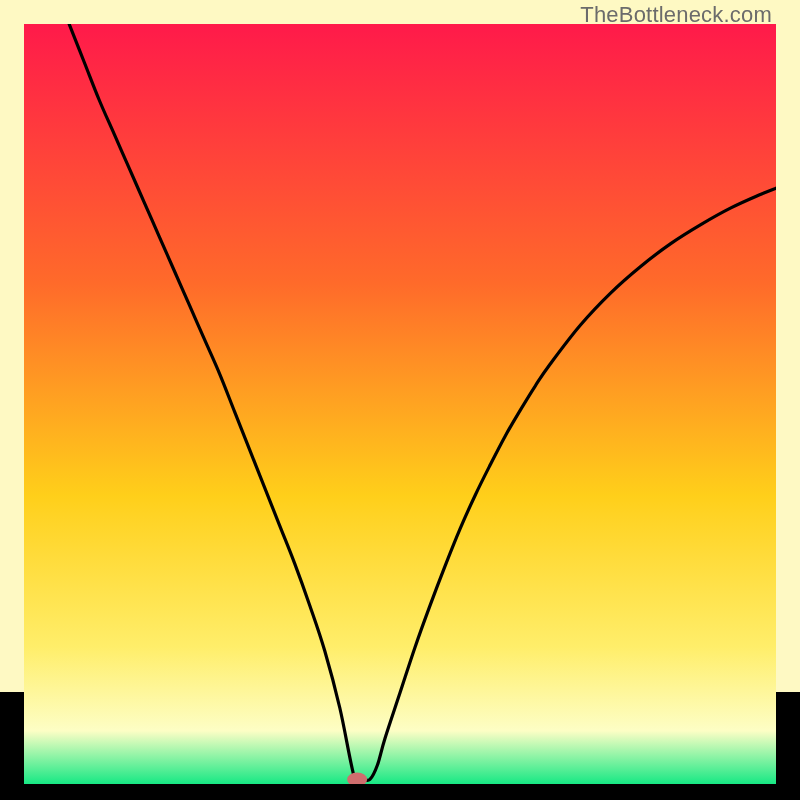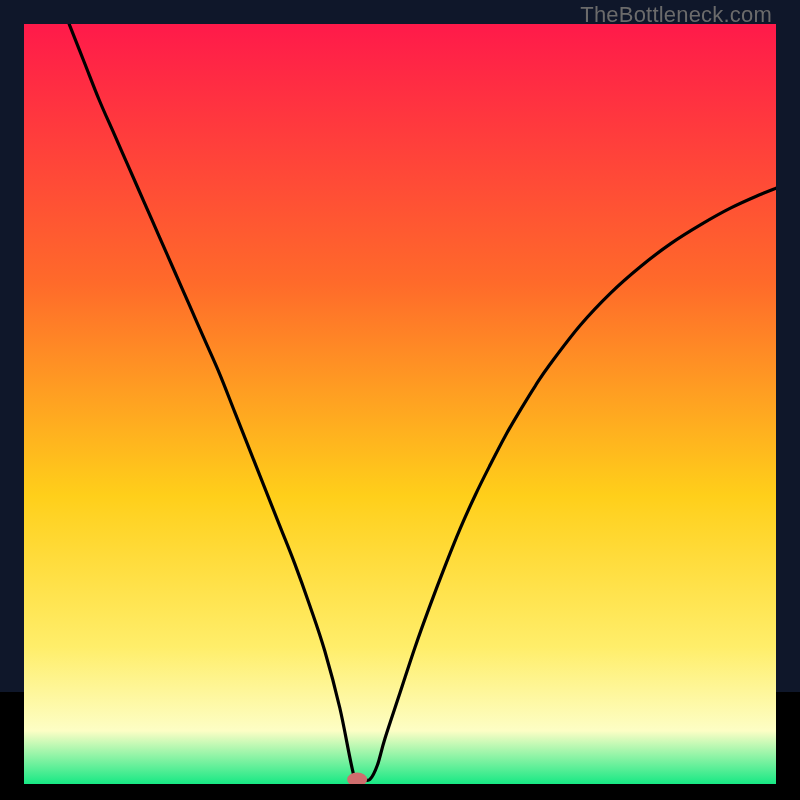--- a/index.html
+++ b/index.html
@@ -9,21 +9,21 @@
     height: 800px;
     background: #000;
     overflow: hidden;
   }
   .frame {
     position: absolute;
     left: 0;
     top: 0;
     width: 800px;
     height: 692px;
-    background: #0f172a;
+    background: #fef9c3;
   }
   .plot-area {
     position: absolute;
     left: 24px;
     top: 24px;
     width: 752px;
     height: 760px;
   }
   .watermark {
     position: absolute;

